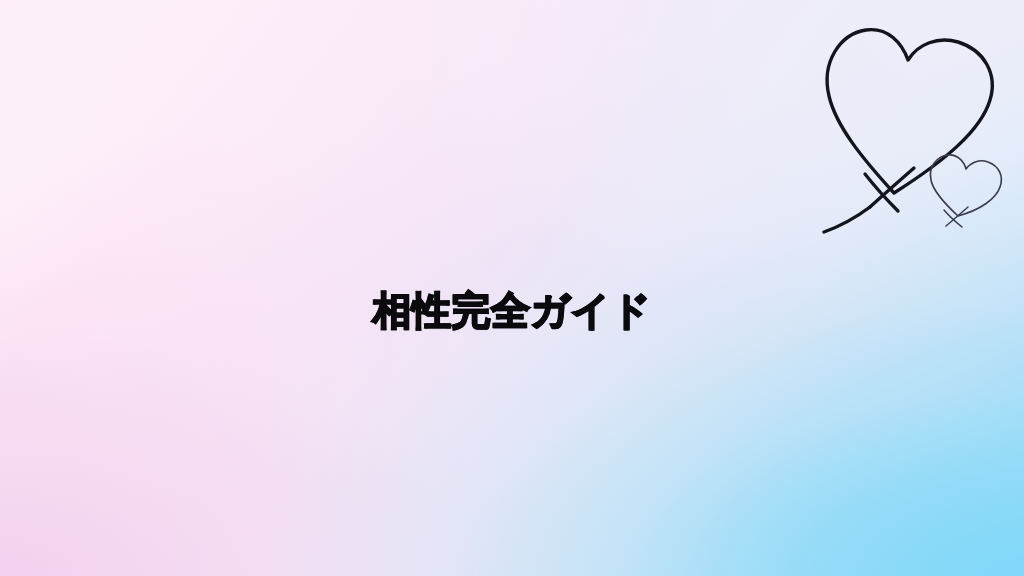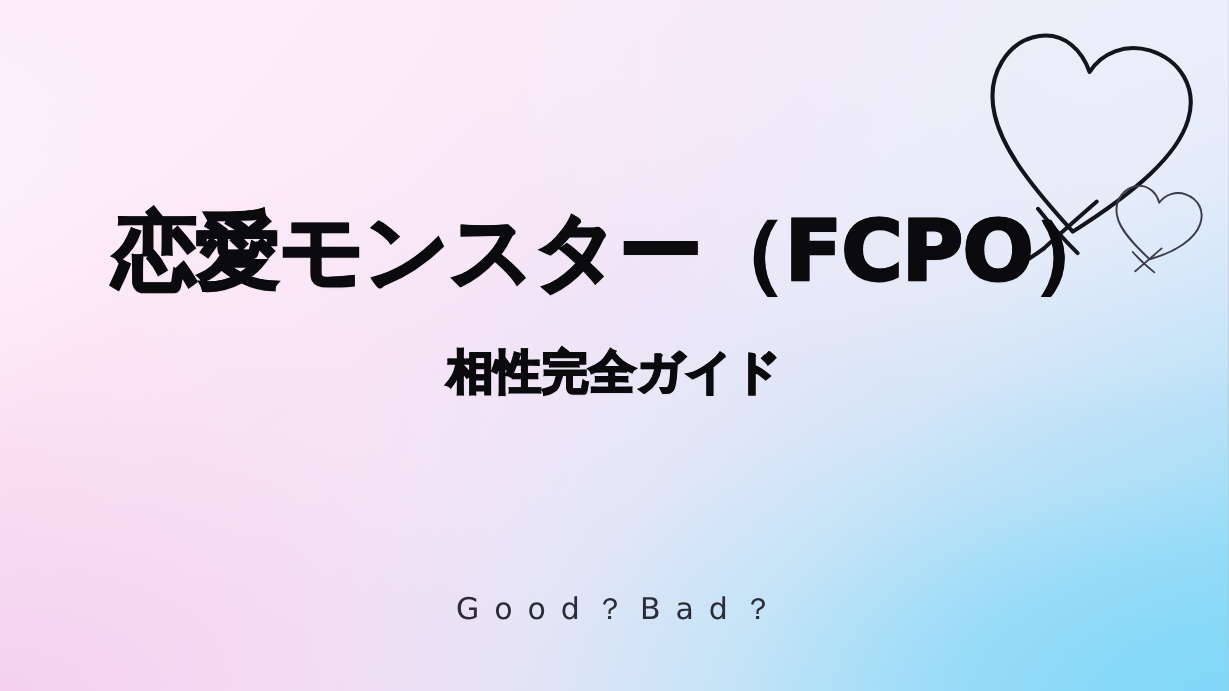--- a/index.html
+++ b/index.html
@@ -138,21 +138,19 @@
                C 71 51, 55 62, 33 68
                Z" stroke="#3b3b4a" stroke-width="1.6" stroke-linecap="round" stroke-linejoin="round"></path>
       <path d="M43 59 C 35 66, 27 73, 21 78" stroke="#3b3b4a" stroke-width="1.5" stroke-linecap="round"></path>
       <path d="M19 62 C 25 69, 32 75, 37 79" stroke="#3b3b4a" stroke-width="1.5" stroke-linecap="round"></path>
     </svg>
 
   </div>
 
   <div class="content">
 
-    <div class="title-main">恋愛モンスター（FCPO）</div>
 
     <div class="title-sub">相性完全ガイド</div>
 
-    <div class="tagline">Good？Bad？</div>
 
   </div>
 
 </div>
 
 </body></html>

